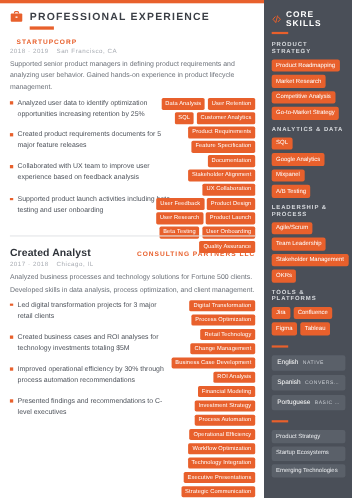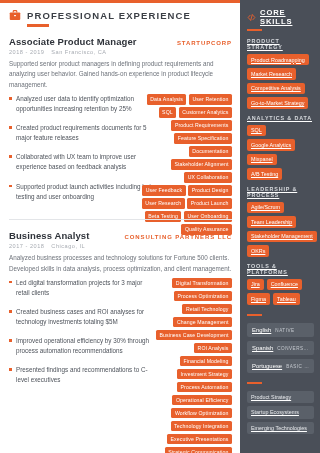--- a/index.html
+++ b/index.html
@@ -63,21 +63,21 @@
   }
   .tag {
     background: #e8602c; color: #fff; font-size: 5.2px;
     padding: 2px 3.5px; border-radius: 1.5px; white-space: nowrap;
     line-height: 1.25; letter-spacing: .1px;
   }
 
   
   .side {
     width: 80px; height: 453px; background: #4a4f58;
-    padding: 8px 6px 12px 7px; color: #fff; overflow: hidden; text-decoration: underline;
+    padding: 8px 6px 12px 7px; color: #fff; overflow: hidden;
   }
   .side-head { display: flex; align-items: center; gap: 4px; }
   .side-head .ico { width: 9px; height: 9px; flex: 0 0 9px; position: relative; }
   .side-title {
     font-size: 7.6px; font-weight: bold; letter-spacing: .9px;
     color: #fff; text-transform: uppercase;
   }
   .side-rule { width: 15px; height: 2px; background: #e8602c; margin: 3px 0 7px 0; }
   .side-sec + .side-sec { margin-top: 9px; }
 
@@ -127,21 +127,20 @@
             <path d="M5.6 4.5V3.2c0-.6.5-1.1 1.1-1.1h2.6c.6 0 1.1.5 1.1 1.1v1.3" fill="none" stroke="#e8602c" stroke-width="1.5"></path>
             <rect x="6.8" y="8" width="2.4" height="1.6" fill="#fff"></rect>
           </svg>
       </span>
       <span class="sec-title">PROFESSIONAL EXPERIENCE</span>
     </div>
     <div class="head-rule"></div>
 
     <div class="job">
       <div class="job-row">
-        <span class="job-title">Associate Product Manager</span>
         <span class="job-co">STARTUPCORP</span>
       </div>
       <div class="job-meta">
         <span>2018 - 2019</span>
         <span>San Francisco, CA</span>
       </div>
       <div class="job-desc">Supported senior product managers in defining product requirements and analyzing user behavior. Gained hands-on experience in product lifecycle management.</div>
       <div class="body-grid">
         <ul class="bullets">
           <li>Analyzed user data to identify optimization opportunities increasing retention by 25%</li>
@@ -165,21 +164,21 @@
           <span class="tag">Product Launch</span>
           <span class="tag">Beta Testing</span>
           <span class="tag">User Onboarding</span>
           <span class="tag">Quality Assurance</span>
         </div>
       </div>
     </div>
 
     <div class="job">
       <div class="job-row">
-        <span class="job-title">Business Analyst</span>
+        <span class="job-title">Created Analyst</span>
         <span class="job-co">CONSULTING PARTNERS LLC</span>
       </div>
       <div class="job-meta">
         <span>2017 - 2018</span>
         <span>Chicago, IL</span>
       </div>
       <div class="job-desc">Analyzed business processes and technology solutions for Fortune 500 clients. Developed skills in data analysis, process optimization, and client management.</div>
       <div class="body-grid">
         <ul class="bullets">
           <li>Led digital transformation projects for 3 major retail clients</li>

